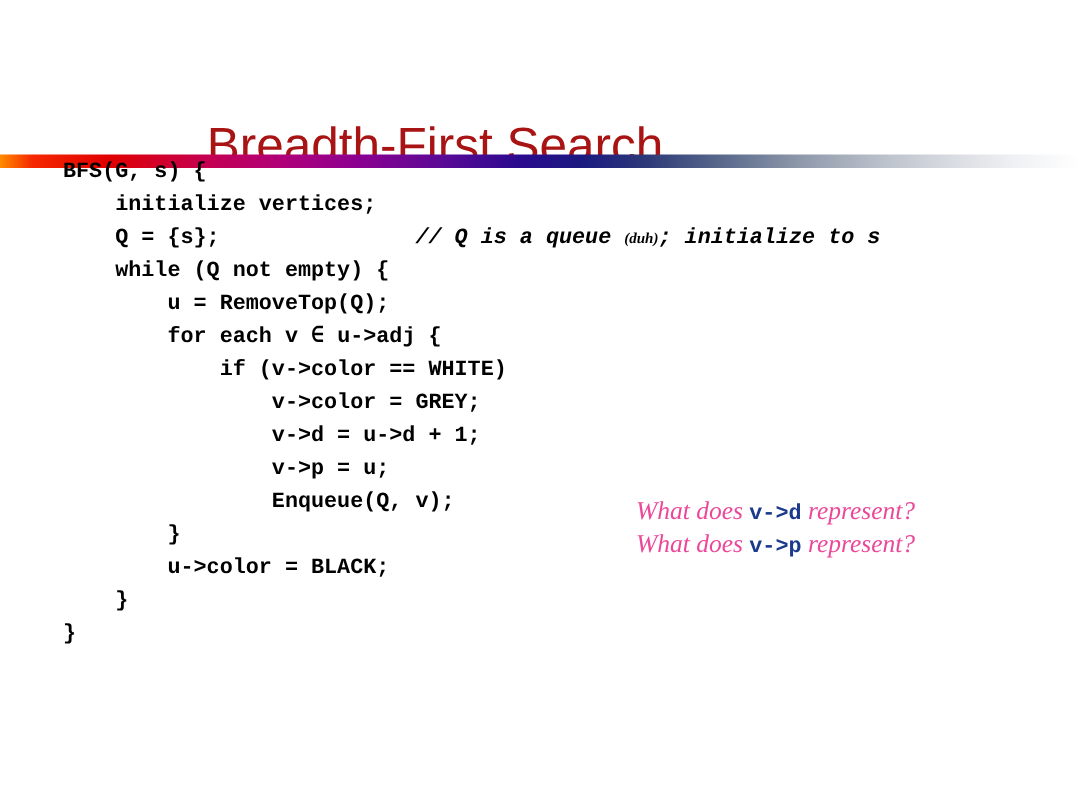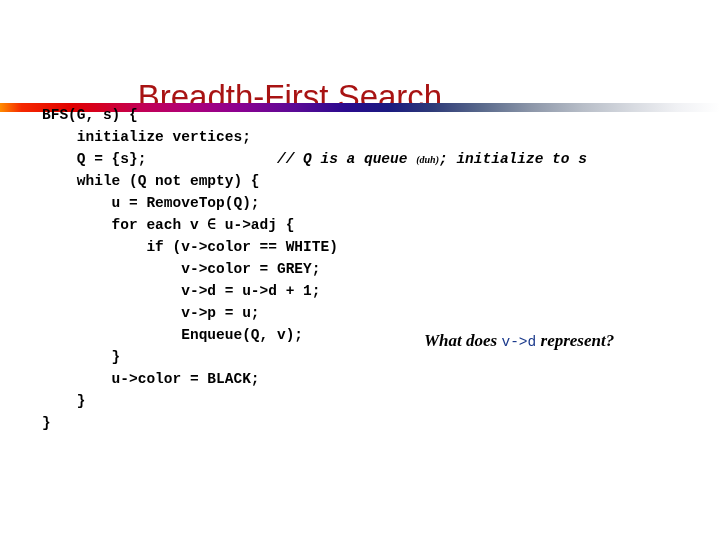--- a/index.html
+++ b/index.html
@@ -104,41 +104,42 @@
   #annotations .q {
     height: 22px;
     line-height: 22px;
     color: #1f3a93;
     white-space: nowrap;
   }
   #annotations .q .serif {
     font-family: "Liberation Serif", "DejaVu Serif", serif;
     font-size: 17px;
     font-style: italic;
-    font-weight: bold;
-    color: #000000;
+    font-weight: normal;
+    color: #ec4899;
   }
   #annotations .q .mono {
     font-family: "Liberation Mono", "DejaVu Sans Mono", monospace;
     font-size: 14.5px;
     font-style: normal;
-    font-weight: normal;
+    font-weight: bold;
     color: #1b3a8c;
   }
 </style>
 </head>
 <body>
 
 <div id="slide">
 
   <div id="title-area">
     <span id="slide-title">Breadth-First Search</span>
   </div>
 
   <div id="title-rule"></div>
 
   <div id="code-block"><div class="ln"><span>BFS(G, s) {</span></div><div class="ln"><span>    initialize vertices;</span></div><div class="ln"><span>    Q = {s};</span><span>               </span><span class="cmt">// Q is a queue </span><span class="cmt-duh">(duh)</span><span class="cmt">; initialize to s</span></div><div class="ln"><span>    while (Q not empty) {</span></div><div class="ln"><span>        u = RemoveTop(Q);</span></div><div class="ln"><span>        for each v ∈ u-&gt;adj {</span></div><div class="ln"><span>            if (v-&gt;color == WHITE)</span></div><div class="ln"><span>                v-&gt;color = GREY;</span></div><div class="ln"><span>                v-&gt;d = u-&gt;d + 1;</span></div><div class="ln"><span>                v-&gt;p = u;</span></div><div class="ln"><span>                Enqueue(Q, v);</span></div><div class="ln"><span>        }</span></div><div class="ln"><span>        u-&gt;color = BLACK;</span></div><div class="ln"><span>    }</span></div><div class="ln"><span>}</span></div></div>
 
   <div id="annotations">
       <div class="q"><span class="serif">What does </span><span class="mono">v-&gt;d</span><span class="serif"> represent?</span></div>
+      <div class="q"><span class="serif">What does </span><span class="mono">v-&gt;p</span><span class="serif"> represent?</span></div>
     </div>
 
 </div>
 
 </body></html>

